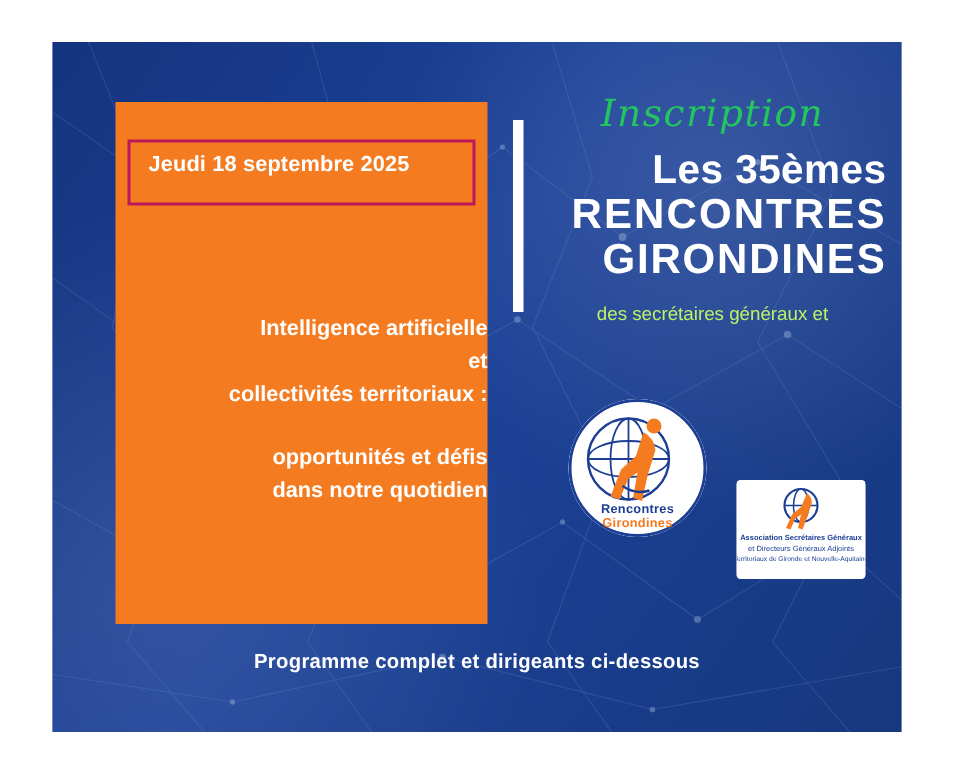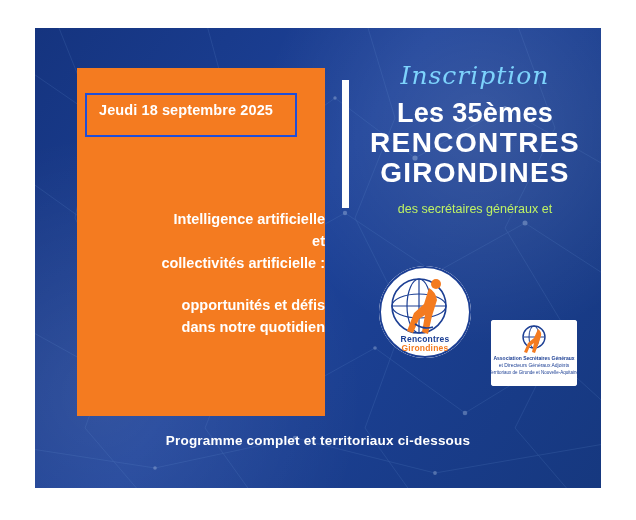--- a/index.html
+++ b/index.html
@@ -45,22 +45,22 @@
     left: 42px;
     top: 40px;
     width: 248px;
     height: 348px;
     background: #f47b20;
   }
   #date-box {
     position: absolute;
     left: 8px;
     top: 25px;
-    width: 212px;
-    border: 2px solid #1d4ed8;
+    width: 232px;
+    border: 2px solid #be185d;
     box-sizing: border-box;
     padding: 7px 16px 8px 6px;
     text-align: left;
   }
   #date-line {
     color: #ffffff;
     font-size: 14.5px;
     font-weight: bold;
     letter-spacing: 0.1px;
     padding-left: 6px;
@@ -98,33 +98,33 @@
     width: 7px;
     height: 128px;
     background: #ffffff;
   }
   #inscription {
     position: absolute;
     left: 330px;
     top: 33px;
     width: 220px;
     text-align: center;
-    color: #7dd3fc;
+    color: #22c55e;
     font-family: "DejaVu Serif", serif;
     font-style: italic;
     font-size: 25px;
     letter-spacing: 1px;
   }
   #title-block {
     position: absolute;
     left: 324px;
     top: 70px;
     width: 232px;
     color: #ffffff;
-    text-align: center;
+    text-align: right;
     font-weight: bold;
     line-height: 30px;
   }
   #title-l1 { font-size: 27px; letter-spacing: 0.3px; }
   #title-l2 { font-size: 28px; letter-spacing: 1.4px; }
   #title-l3 { font-size: 28px; letter-spacing: 1.2px; }
   #subtitle-block {
     position: absolute;
     left: 324px;
     top: 172px;
@@ -223,21 +223,21 @@
 
   <div id="orange-panel">
 
     <div id="date-box">
       <div id="date-line">Jeudi 18 septembre 2025</div>
     </div>
 
     <div id="theme-block">
       <div>Intelligence artificielle</div>
       <div>et</div>
-      <div>collectivités artificielle :</div>
+      <div>collectivités territoriaux :</div>
       <div class="sub">opportunités et défis</div>
       <div>dans notre quotidien</div>
     </div>
   </div>
 
   <div id="vertical-rule"></div>
 
   <div id="inscription">Inscription</div>
 
   <div id="title-block">
@@ -272,15 +272,15 @@
       <circle cx="43" cy="17" r="11" fill="none" stroke="#1c3f94" stroke-width="1.4"></circle>
       <ellipse cx="43" cy="17" rx="5" ry="11" fill="none" stroke="#1c3f94" stroke-width="1"></ellipse>
       <line x1="32" y1="17" x2="54" y2="17" stroke="#1c3f94" stroke-width="1"></line>
       <path d="M47 9 q4 3 3 7 l-3 9 -3 8 -3 -1 2 -9 -4 3 -3 7 -3 -1 4 -9 6 -5 z" fill="#f47b20"></path>
       <text x="43" y="40" text-anchor="middle" font-family="Liberation Sans, sans-serif" font-size="5" font-weight="bold" fill="#1c3f94">Association Secrétaires Généraux</text>
       <text x="43" y="47" text-anchor="middle" font-family="Liberation Sans, sans-serif" font-size="5" fill="#1c3f94">et Directeurs Généraux Adjoints</text>
       <text x="43" y="54" text-anchor="middle" font-family="Liberation Sans, sans-serif" font-size="4.5" fill="#1c3f94">Territoriaux de Gironde et Nouvelle-Aquitaine</text>
     </svg>
   </div>
 
-  <div id="footer-line">Programme complet et territoriaux ci-dessous</div>
+  <div id="footer-line">Programme complet et dirigeants ci-dessous</div>
 
 </div>
 
 </body></html>

